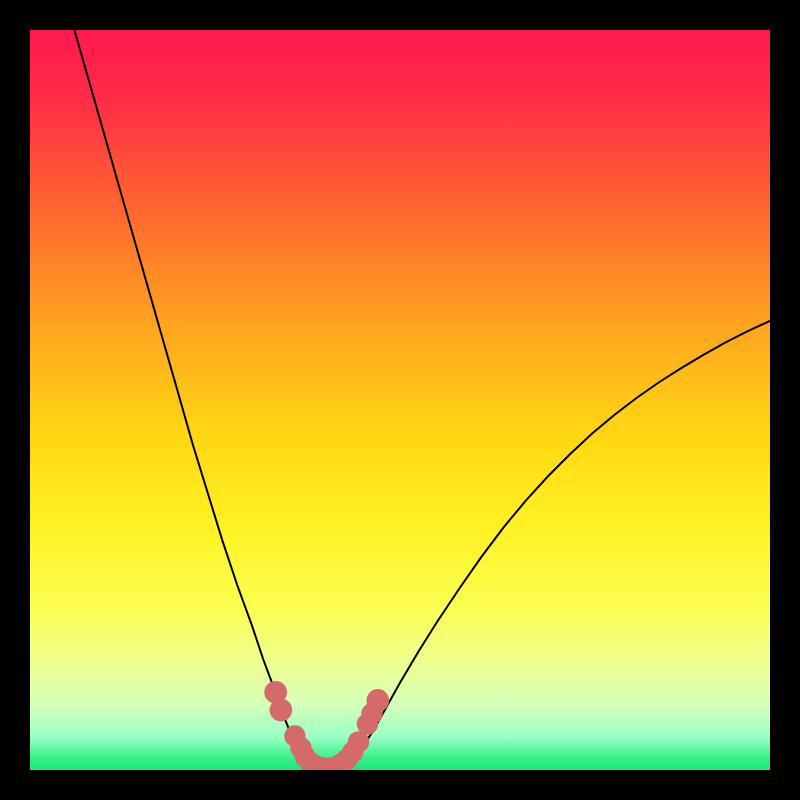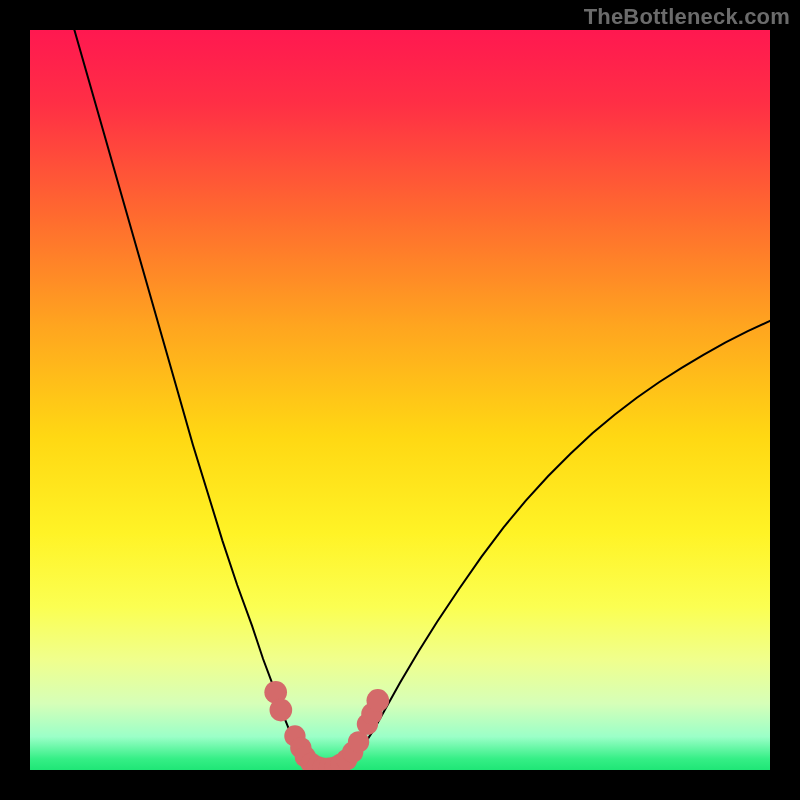--- a/index.html
+++ b/index.html
@@ -74,14 +74,13 @@
           <circle cx="310.80" cy="734.08" r="10.66" fill="#d46a6a"></circle>
           <circle cx="316.72" cy="729.64" r="10.66" fill="#d46a6a"></circle>
           <circle cx="322.64" cy="722.24" r="10.66" fill="#d46a6a"></circle>
           <circle cx="328.56" cy="711.88" r="10.66" fill="#d46a6a"></circle>
           <circle cx="337.44" cy="694.12" r="10.66" fill="#d46a6a"></circle>
           <circle cx="341.88" cy="683.76" r="10.66" fill="#d46a6a"></circle>
           <circle cx="347.80" cy="670.44" r="11.33" fill="#d46a6a"></circle>
         </g>
     </svg>
   </div>
-  <div class="watermark">TheBottleneck.com</div>
 </div>
 
 </body></html>

